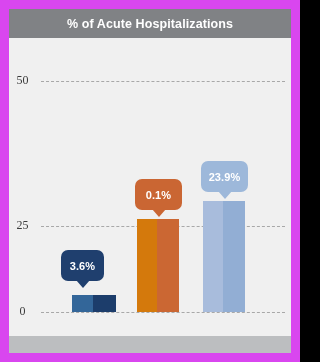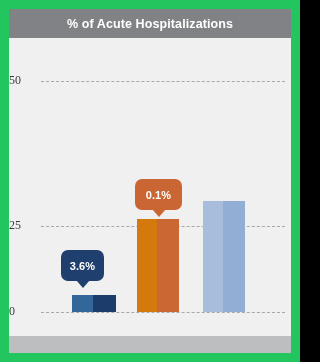--- a/index.html
+++ b/index.html
@@ -68,21 +68,21 @@
     right: 6px;
     top: 0;
     height: 0;
     border-top: 1px dashed #a8a8a8;
   }
   .ticklabel {
     position: absolute;
     left: 0;
     width: 27px;
     top: -8px;
-    text-align: left;
+    text-align: center;
     font-size: 12px;
     color: #3b3b3b;
     font-family: "Liberation Serif", serif;
   }
 
   
   .bar {
     position: absolute;
     bottom: 0;
     display: flex;
@@ -122,21 +122,21 @@
     left: 9px;
     top: 336px;
     width: 282px;
     height: 17px;
     background: #bcbec0;
   }
 </style>
 </head>
 <body>
 
-<div id="widget" style="background: #22c55e;">
+<div id="widget" style="background: #d946ef;">
 
   <div id="header" style="background: rgb(128, 130, 133);">
     <div id="header-title" style="color: rgb(255, 255, 255);">% of Acute Hospitalizations</div>
   </div>
 
   <div id="plot" style="background: rgb(240, 240, 240);">
 
     <div class="gridrow" style="top:43px;">
       <div class="ticklabel">50</div>
       <div class="gridline"></div>
@@ -167,18 +167,22 @@
     </div>
     <div class="callout" id="callout-1" style="left: 126px; top: 141px; width: 47px; height: 31px; background: rgb(202, 102, 51);">
       <span>0.1%</span>
       <span class="tip" id="tip-1" style="border-top: 8px solid rgb(202, 102, 51);"></span>
     </div>
 
     <div class="bar" id="bar-2" style="left:194px; width:42px; bottom:24px; height:111px;">
       <div class="seg seg-l" id="bar-2-l" style="background: rgb(168, 188, 220);"></div>
       <div class="seg seg-r" id="bar-2-r" style="background: rgb(146, 174, 212);"></div>
     </div>
+    <div class="callout" id="callout-2" style="left: 192px; top: 123px; width: 47px; height: 31px; background: rgb(157, 184, 218);">
+      <span>23.9%</span>
+      <span class="tip" id="tip-2" style="border-top: 8px solid rgb(157, 184, 218);"></span>
+    </div>
 
   </div>
 
   <div id="footer" style="background: rgb(188, 190, 192);"></div>
 
 </div>
 
 </body></html>

